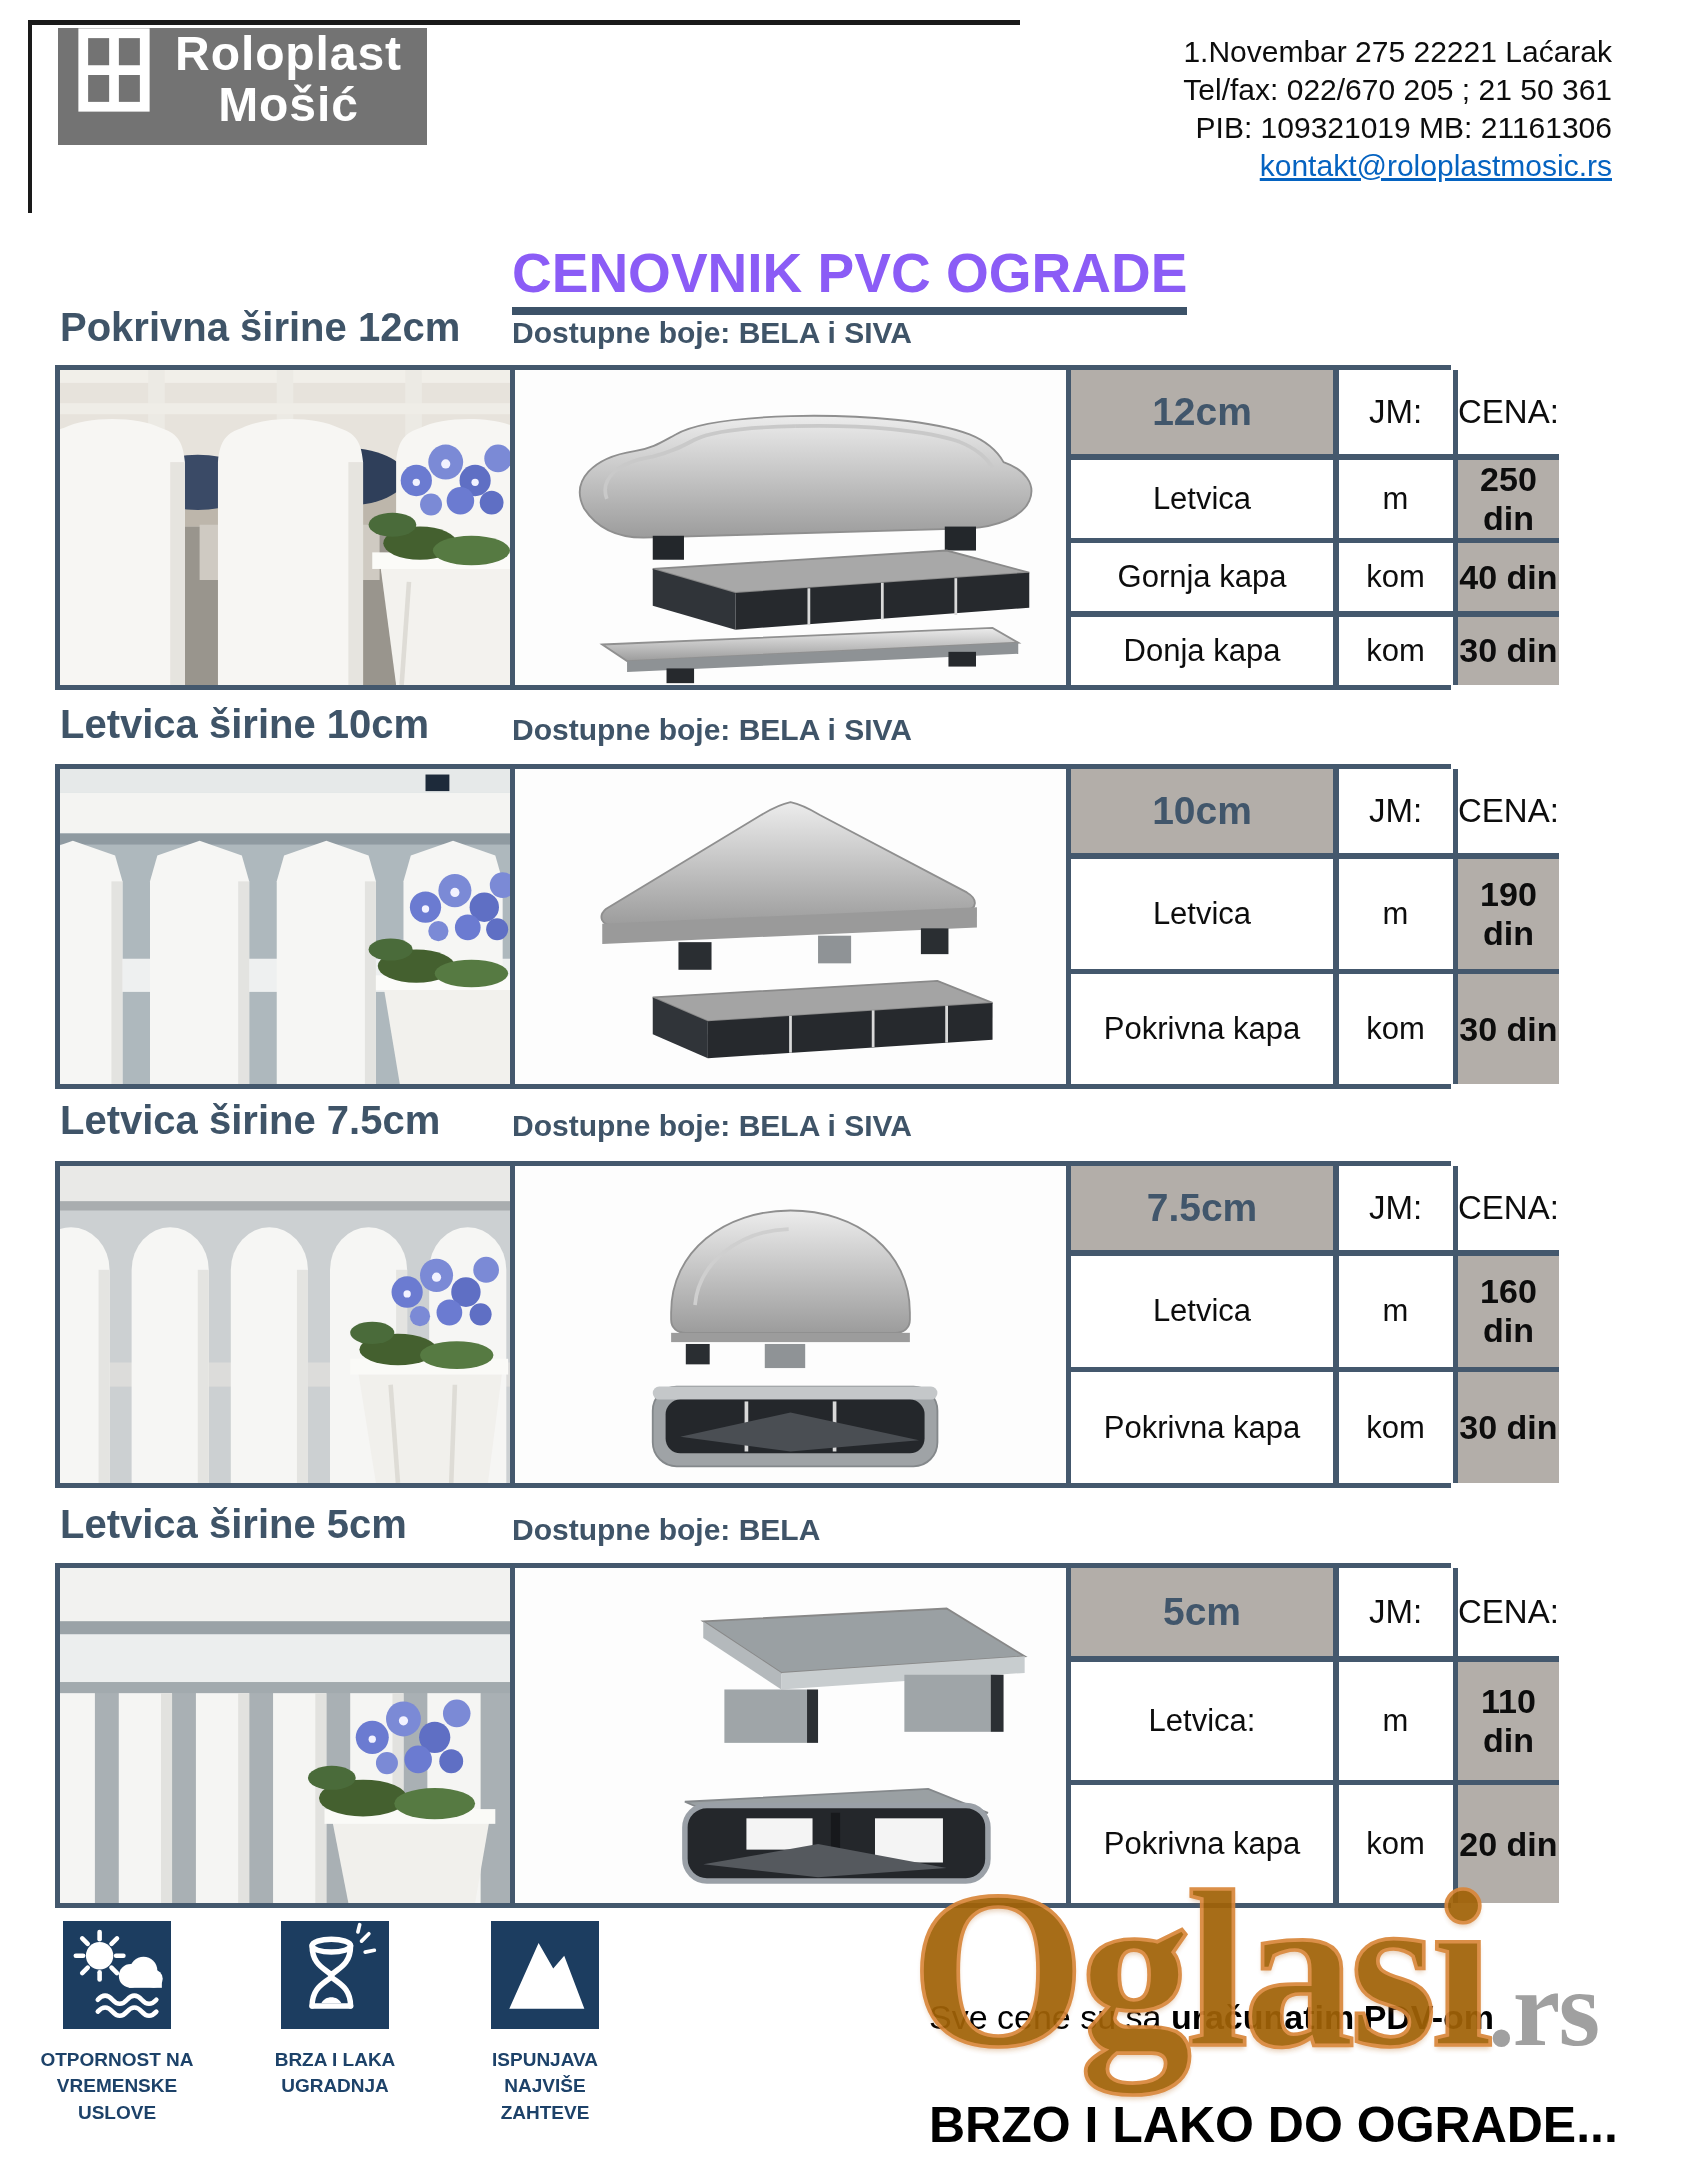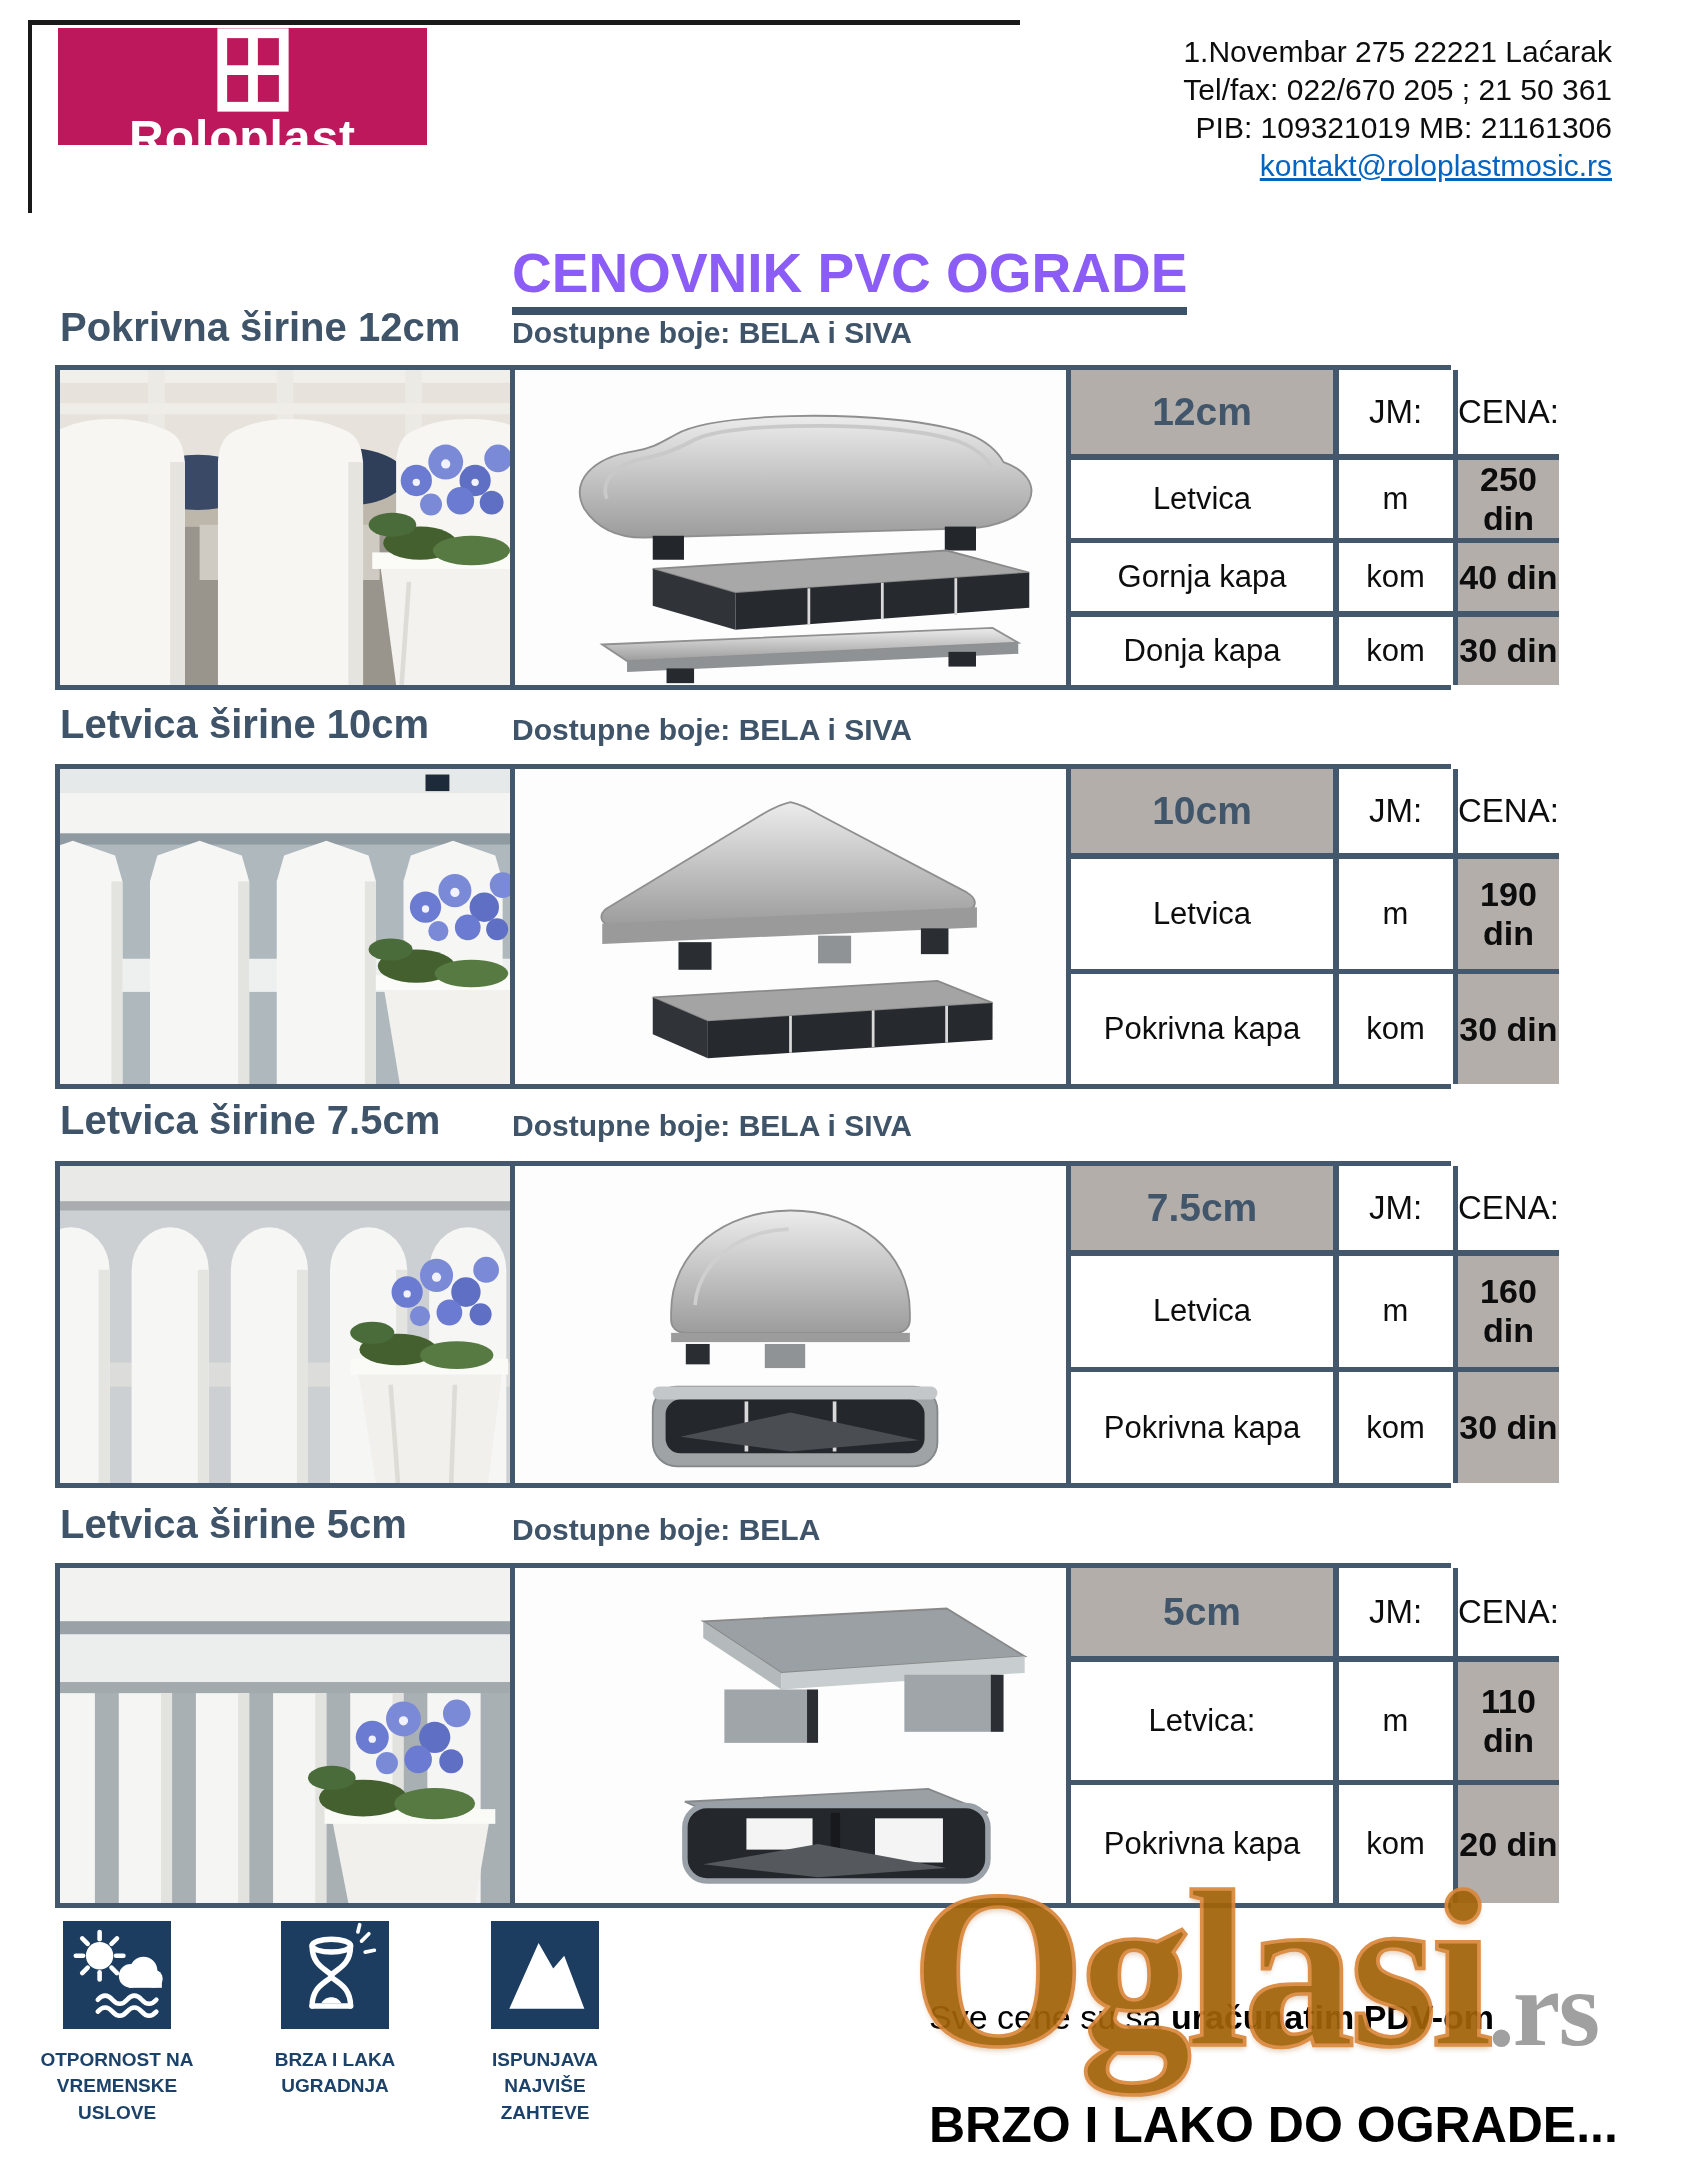--- a/index.html
+++ b/index.html
@@ -2,22 +2,22 @@
 <html style="font-size:14.7px"><head>
 <meta charset="utf-8">
 <style>
   html,body{margin:0;padding:0;background:#ffffff;}
   .page{position:relative;width:1686px;height:2182px;background:#ffffff;overflow:hidden;
         font-family:"Liberation Sans",sans-serif;color:#111;}
 
   
   .top-black-line{position:absolute;left:27.5px;top:20px;width:992px;height:4.6px;background:#1a1a1a;}
   .left-black-line{position:absolute;left:27.5px;top:20px;width:4.6px;height:193px;background:#1a1a1a;}
-  .logo-box{position:absolute;left:58px;top:27.5px;width:369px;height:117px;background:#be185d;
-            display:flex;align-items:center;flex-direction:column;}
+  .logo-box{position:absolute;left:58px;top:27.5px;width:369px;height:117px;background:#737373;
+            display:flex;}
   .logo-window{margin-left:20px;width:72px;height:84px;flex:none;}
   .logo-text{flex:1;text-align:center;color:#fff;font-weight:bold;line-height:51px;font-size:48px;
              letter-spacing:0.9px;}
   .address{position:absolute;left:1010px;top:33px;width:602px;text-align:right;
            font-size:30px;line-height:38px;color:#0d0d0d;}
   .address a{color:#0563c1;text-decoration:underline;}
   .title-wrap{position:absolute;left:512px;top:241px;}
   .page-title{display:inline-block;font-size:55px;font-weight:bold;color:#8b5cf6;
               border-bottom:8.3px solid #3c5268;padding-bottom:1.8px;letter-spacing:0px;}
 

